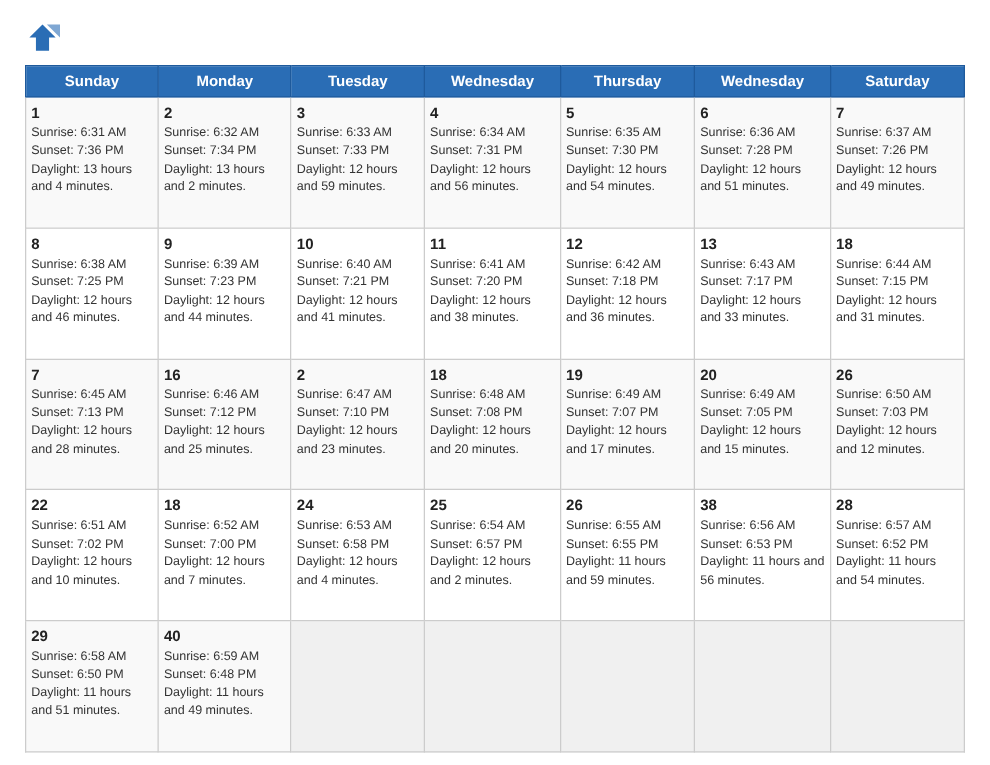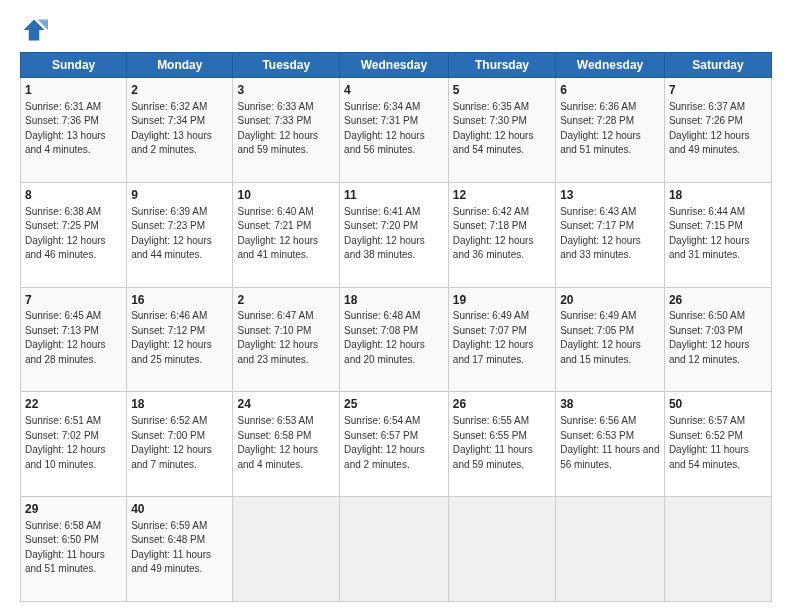--- a/index.html
+++ b/index.html
@@ -236,21 +236,21 @@
           </td>
           <td>
             <span class="day-number">26</span>
             <div class="day-info">Sunrise: 6:55 AM<br>Sunset: 6:55 PM<br>Daylight: 11 hours and 59 minutes.</div>
           </td>
           <td>
             <span class="day-number">38</span>
             <div class="day-info">Sunrise: 6:56 AM<br>Sunset: 6:53 PM<br>Daylight: 11 hours and 56 minutes.</div>
           </td>
           <td>
-            <span class="day-number">50</span>
+            <span class="day-number">28</span>
             <div class="day-info">Sunrise: 6:57 AM<br>Sunset: 6:52 PM<br>Daylight: 11 hours and 54 minutes.</div>
           </td>
         </tr>
         <tr>
           <td>
             <span class="day-number">29</span>
             <div class="day-info">Sunrise: 6:58 AM<br>Sunset: 6:50 PM<br>Daylight: 11 hours and 51 minutes.</div>
           </td>
           <td>
             <span class="day-number">40</span>

